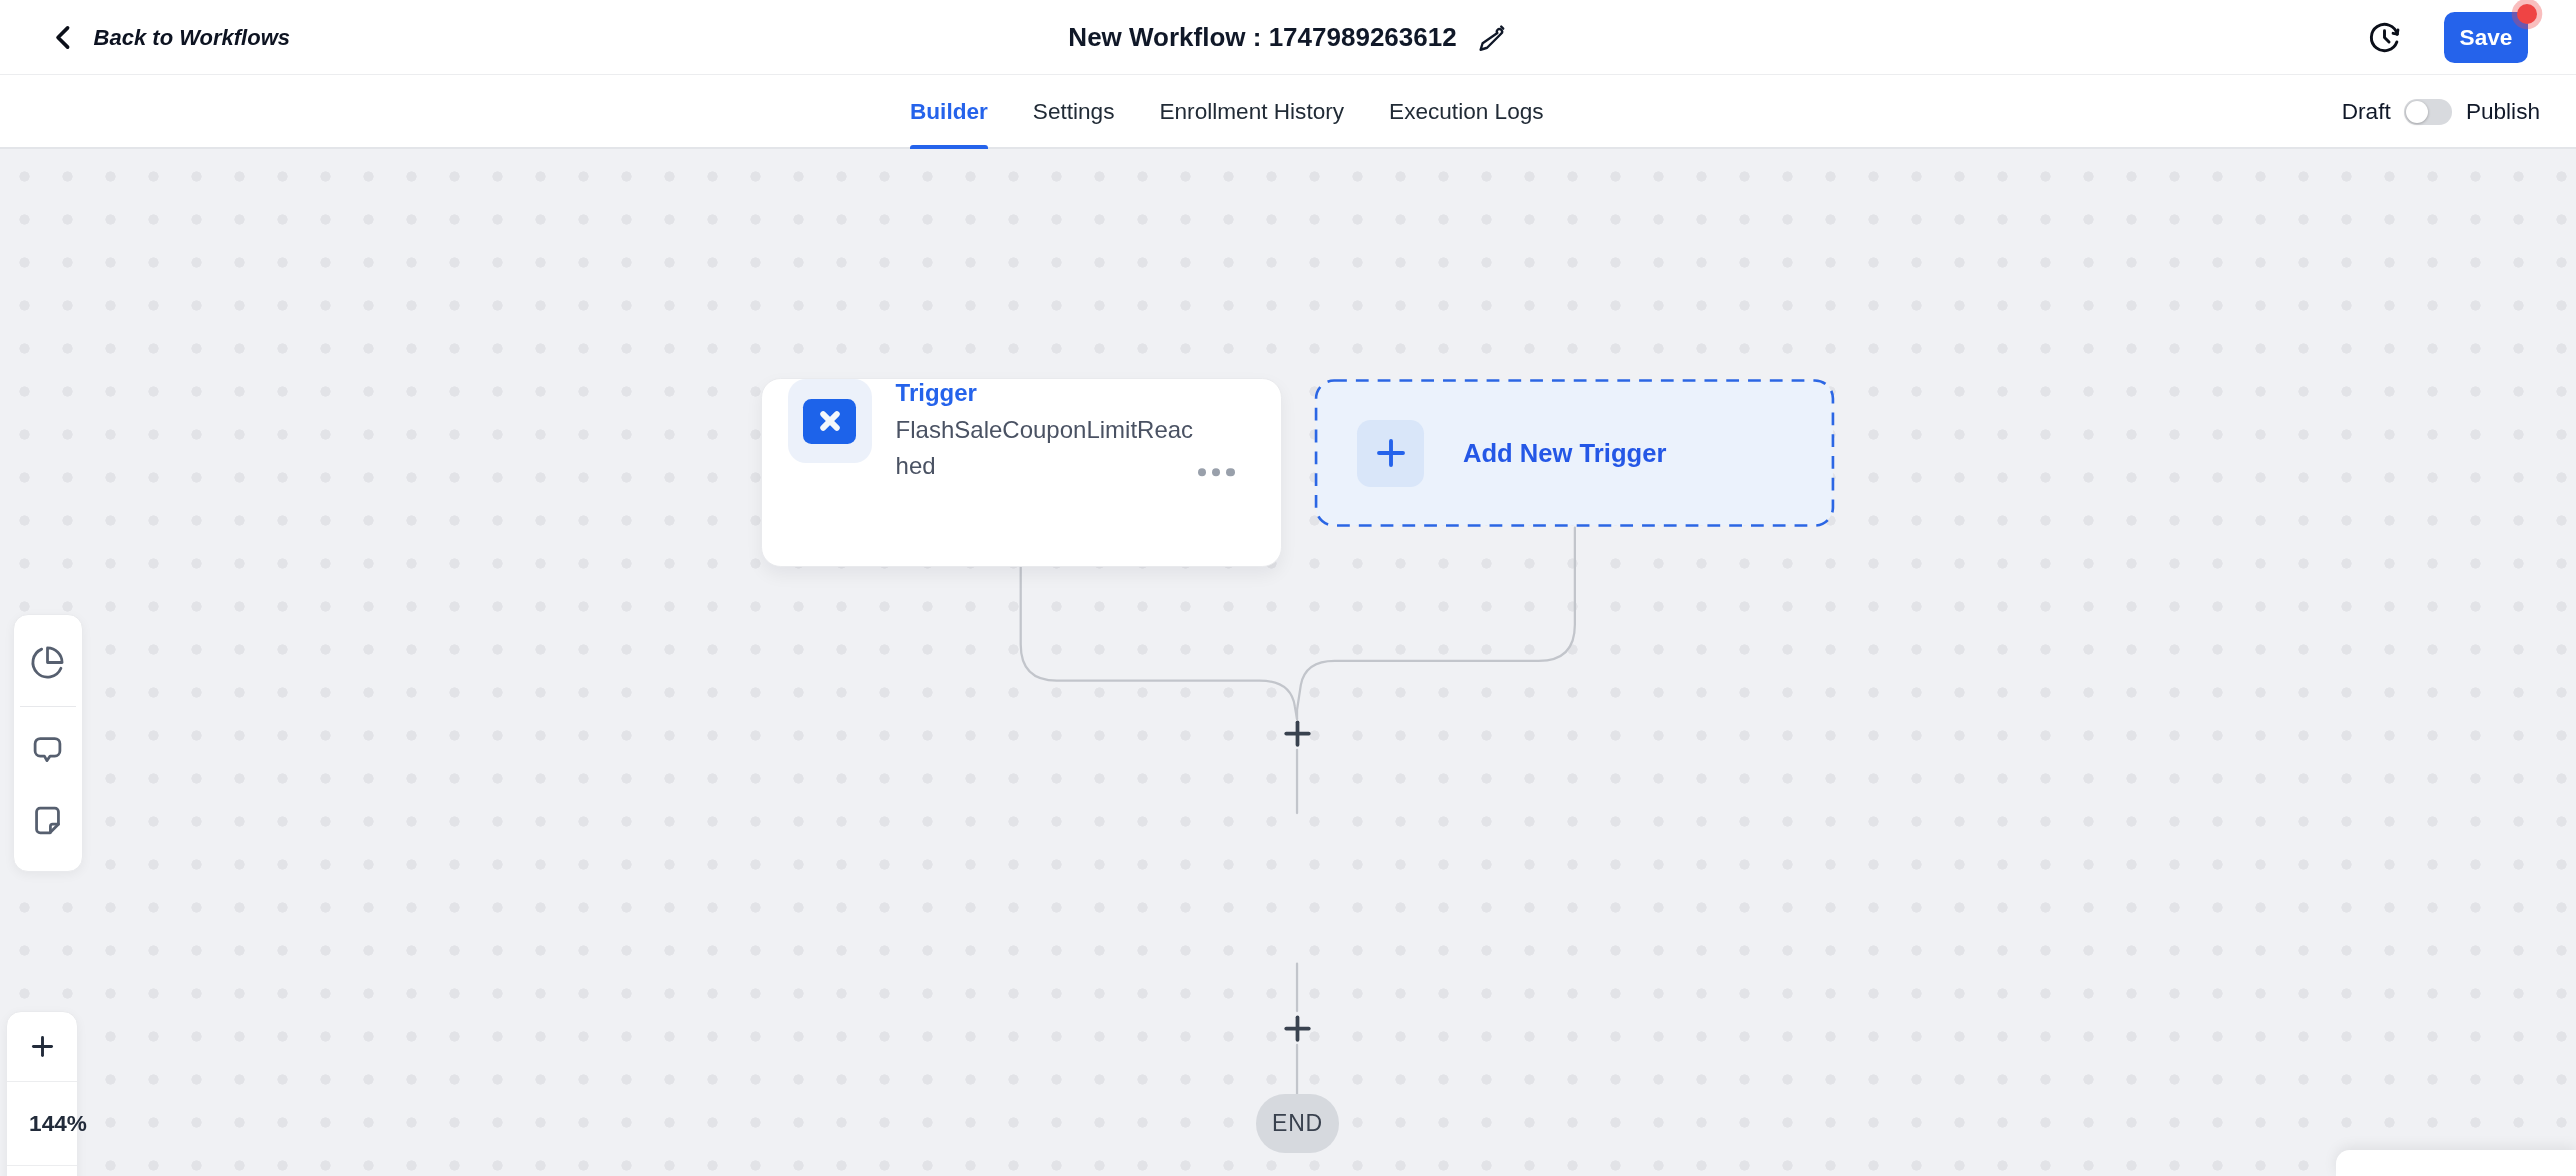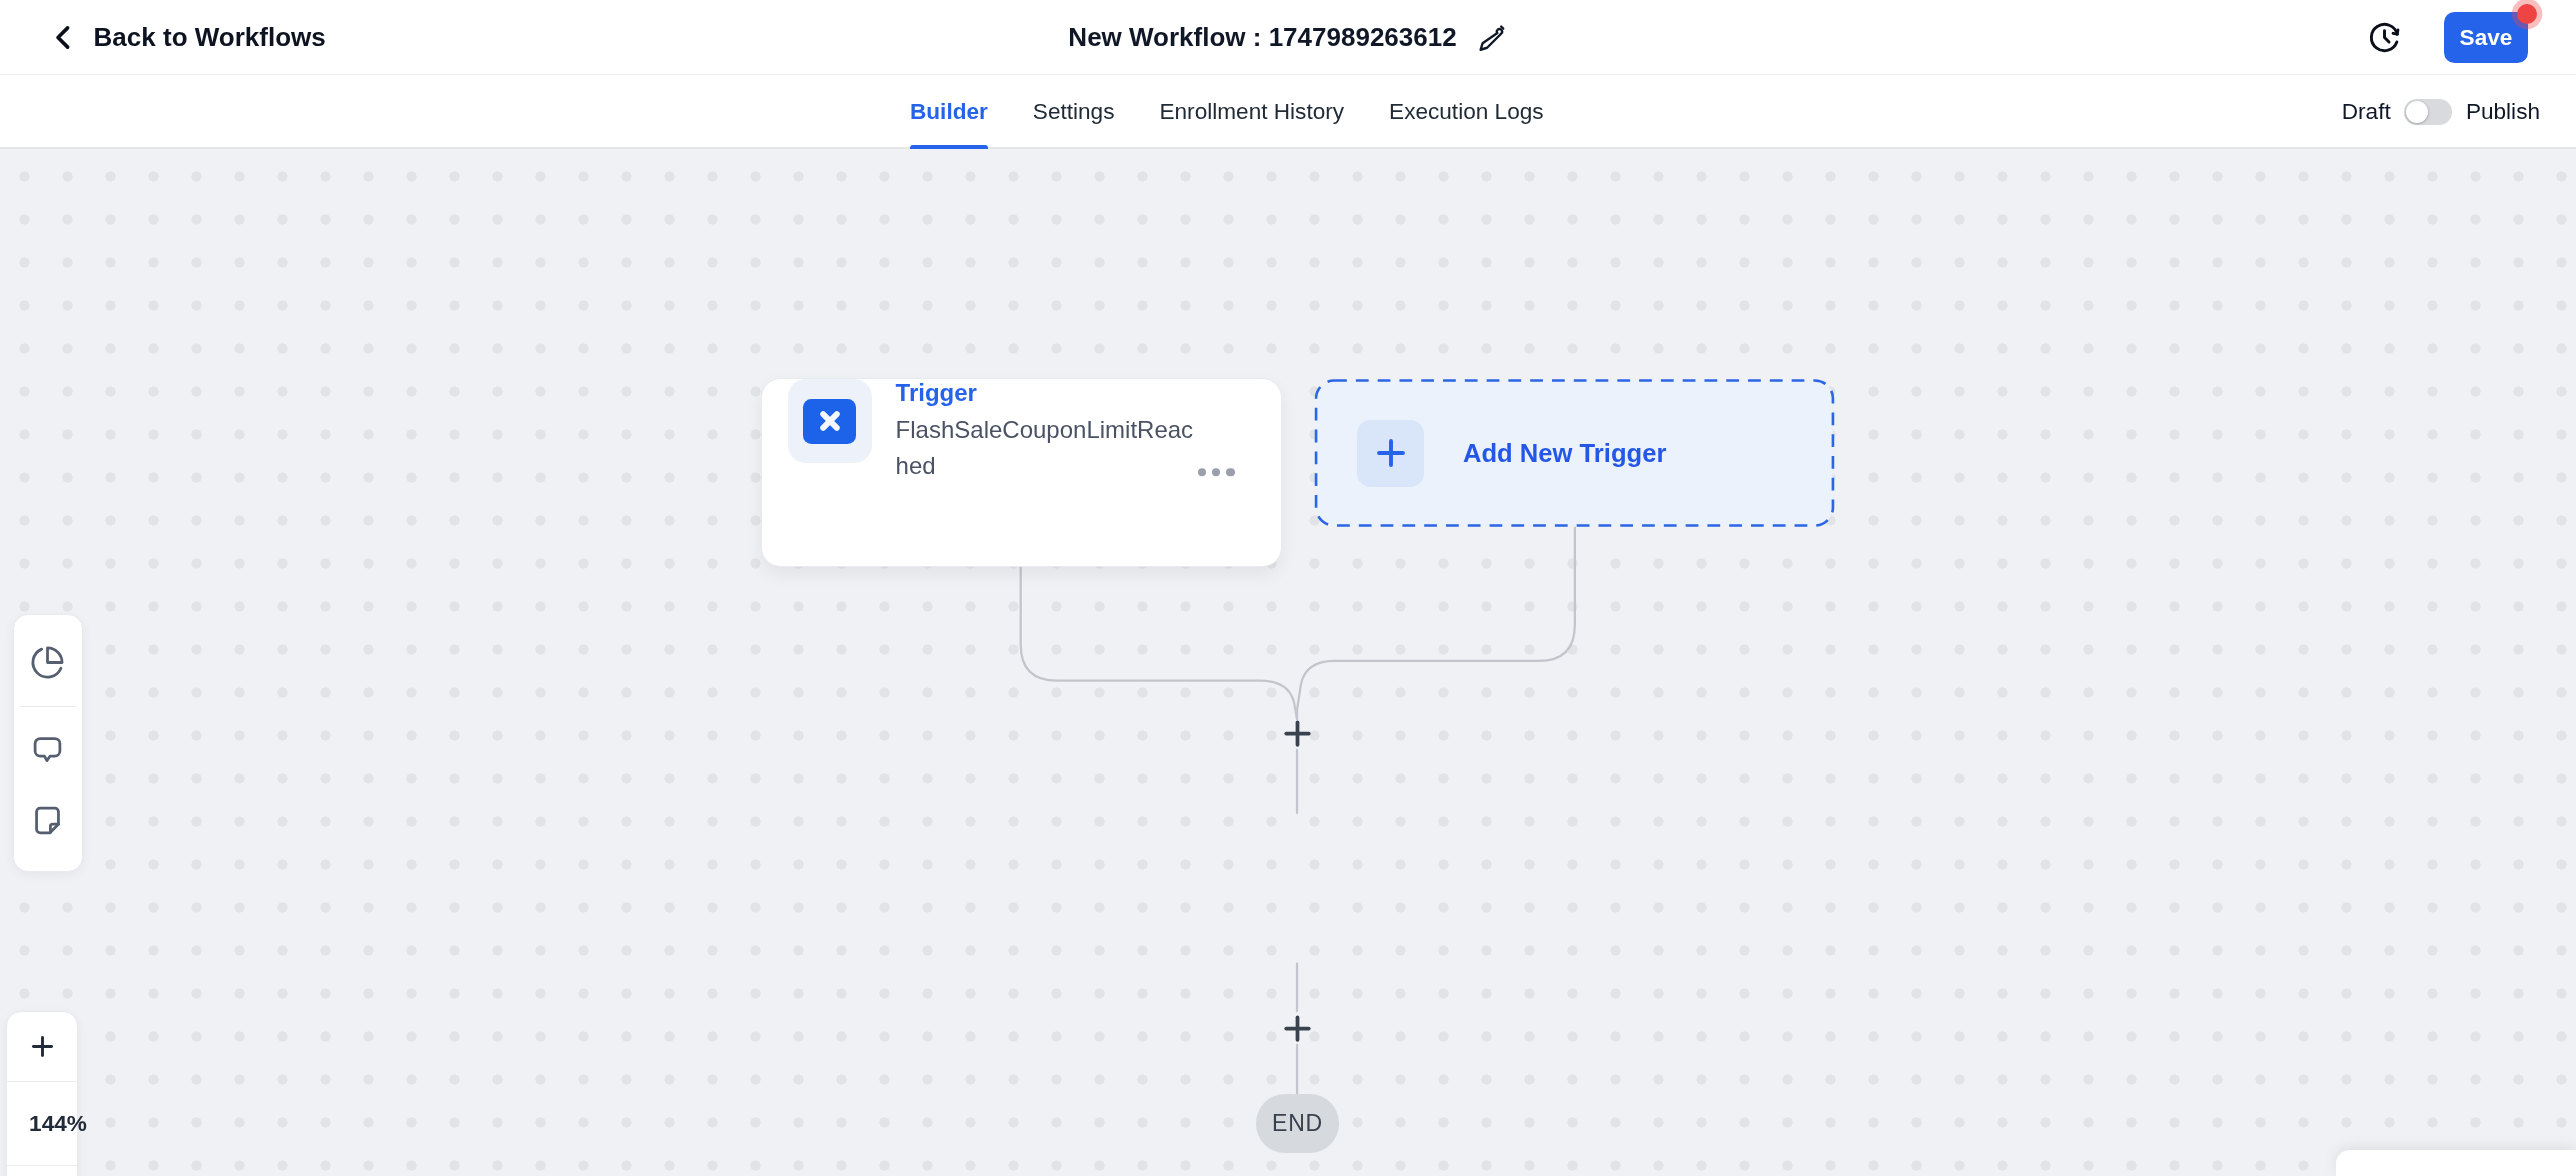--- a/index.html
+++ b/index.html
@@ -3,21 +3,21 @@
 <meta charset="utf-8">
 <style>
   * { margin:0; padding:0; box-sizing:border-box; }
   html,body { width:2576px; height:1177px; overflow:hidden; }
   body { font-family:"Liberation Sans", sans-serif; background:#fff; }
   .app { position:relative; width:2576px; height:1177px; }
 
   
   .topbar { position:relative; height:75px; background:#fff; border-bottom:1.5px solid #ECEDEF; }
   .back-group { position:absolute; left:47px; top:0; height:75px; display:flex; align-items:center; gap:13.6px; cursor:pointer; }
-  .back-label { font-size:26px; font-weight:700; color:#0D1321; }
+  .back-label { font-size:22px; font-weight:700; color:#0D1321;font-style:italic; }
   .title-group { position:absolute; left:50%; transform:translateX(-50%); top:0; height:75px; display:flex; align-items:center; gap:21px; }
   .wf-title { font-size:26px; font-weight:700; color:#101828; white-space:nowrap; }
   .edit-btn { display:flex; align-items:center; cursor:pointer; }
   .top-right { position:absolute; right:48px; top:0; height:75px; display:flex; align-items:center; gap:42px; }
   .history-btn { display:flex; align-items:center; cursor:pointer; }
   .save-btn { position:relative; width:84px; height:51px; background:#2563EB; color:#fff; font-size:22.6px; font-weight:600;
               border:none; border-radius:10.5px; display:flex; align-items:center; justify-content:center; cursor:pointer;
               font-family:"Liberation Sans", sans-serif; }
   .save-alert { position:absolute; right:-9px; top:-8.3px; width:20.3px; height:20.3px; background:#EF4444; border-radius:50%;
                 box-shadow:0 0 0 5.3px rgba(239,68,68,0.35); }

